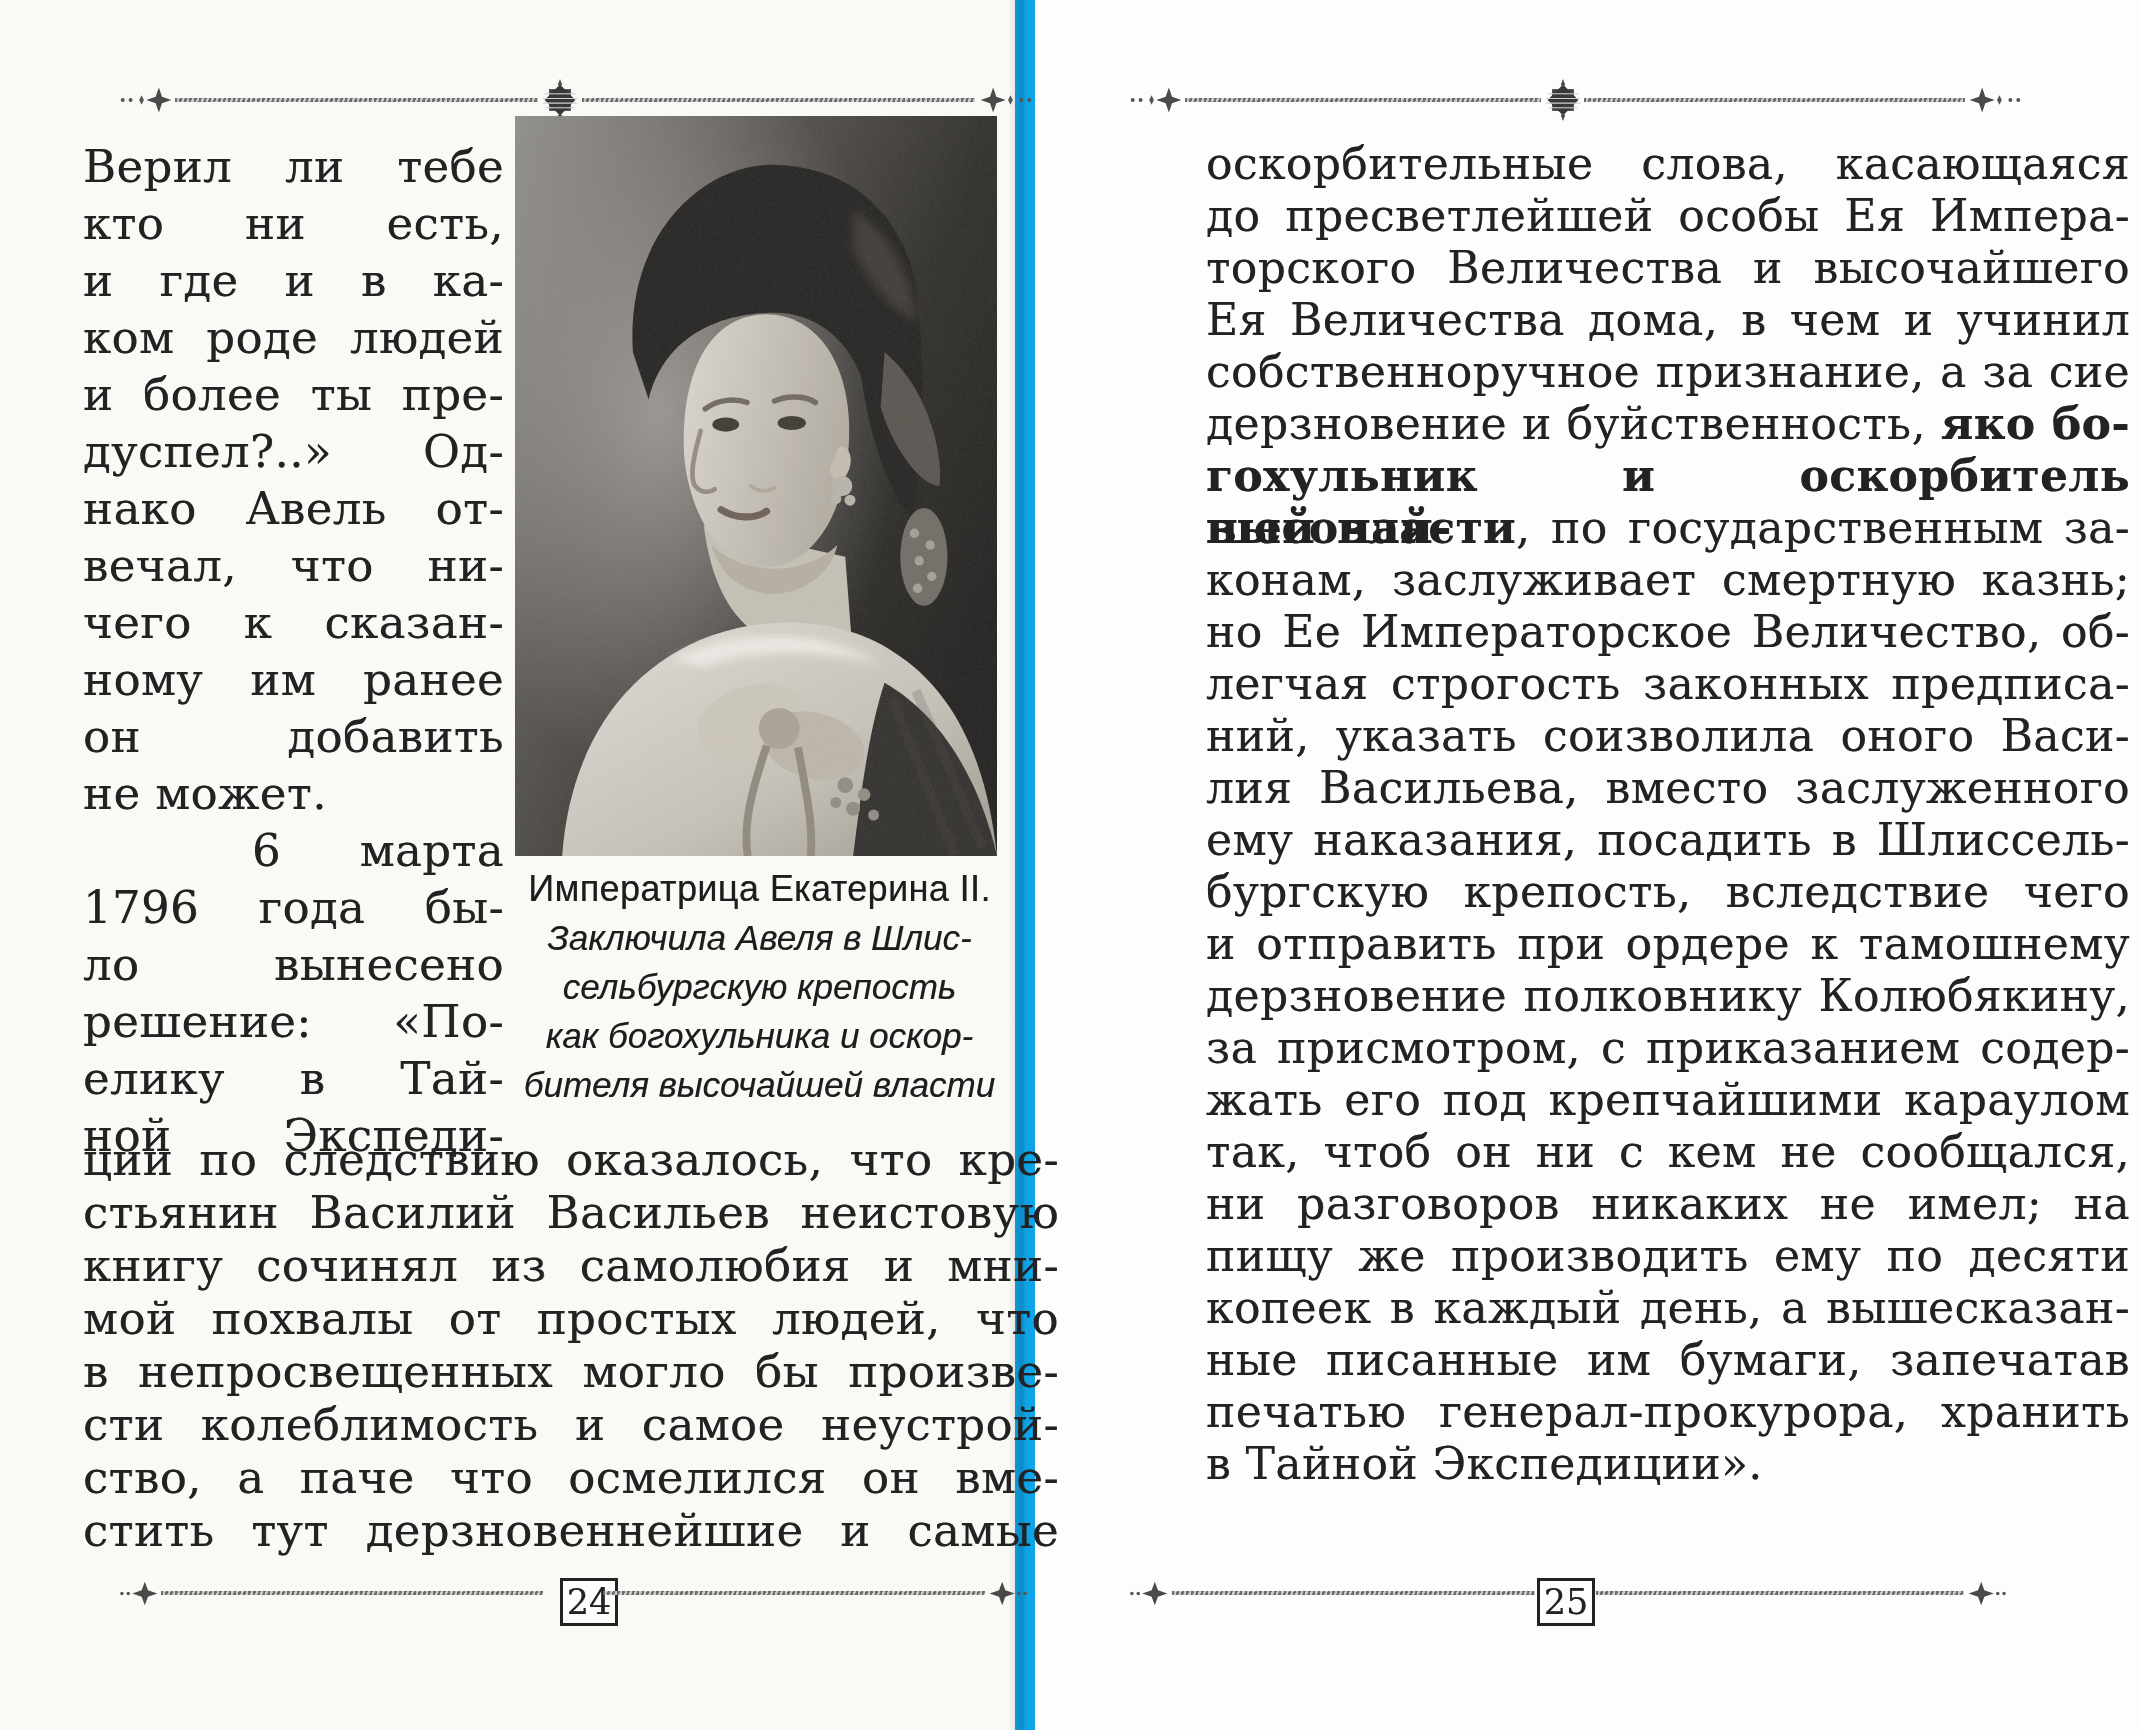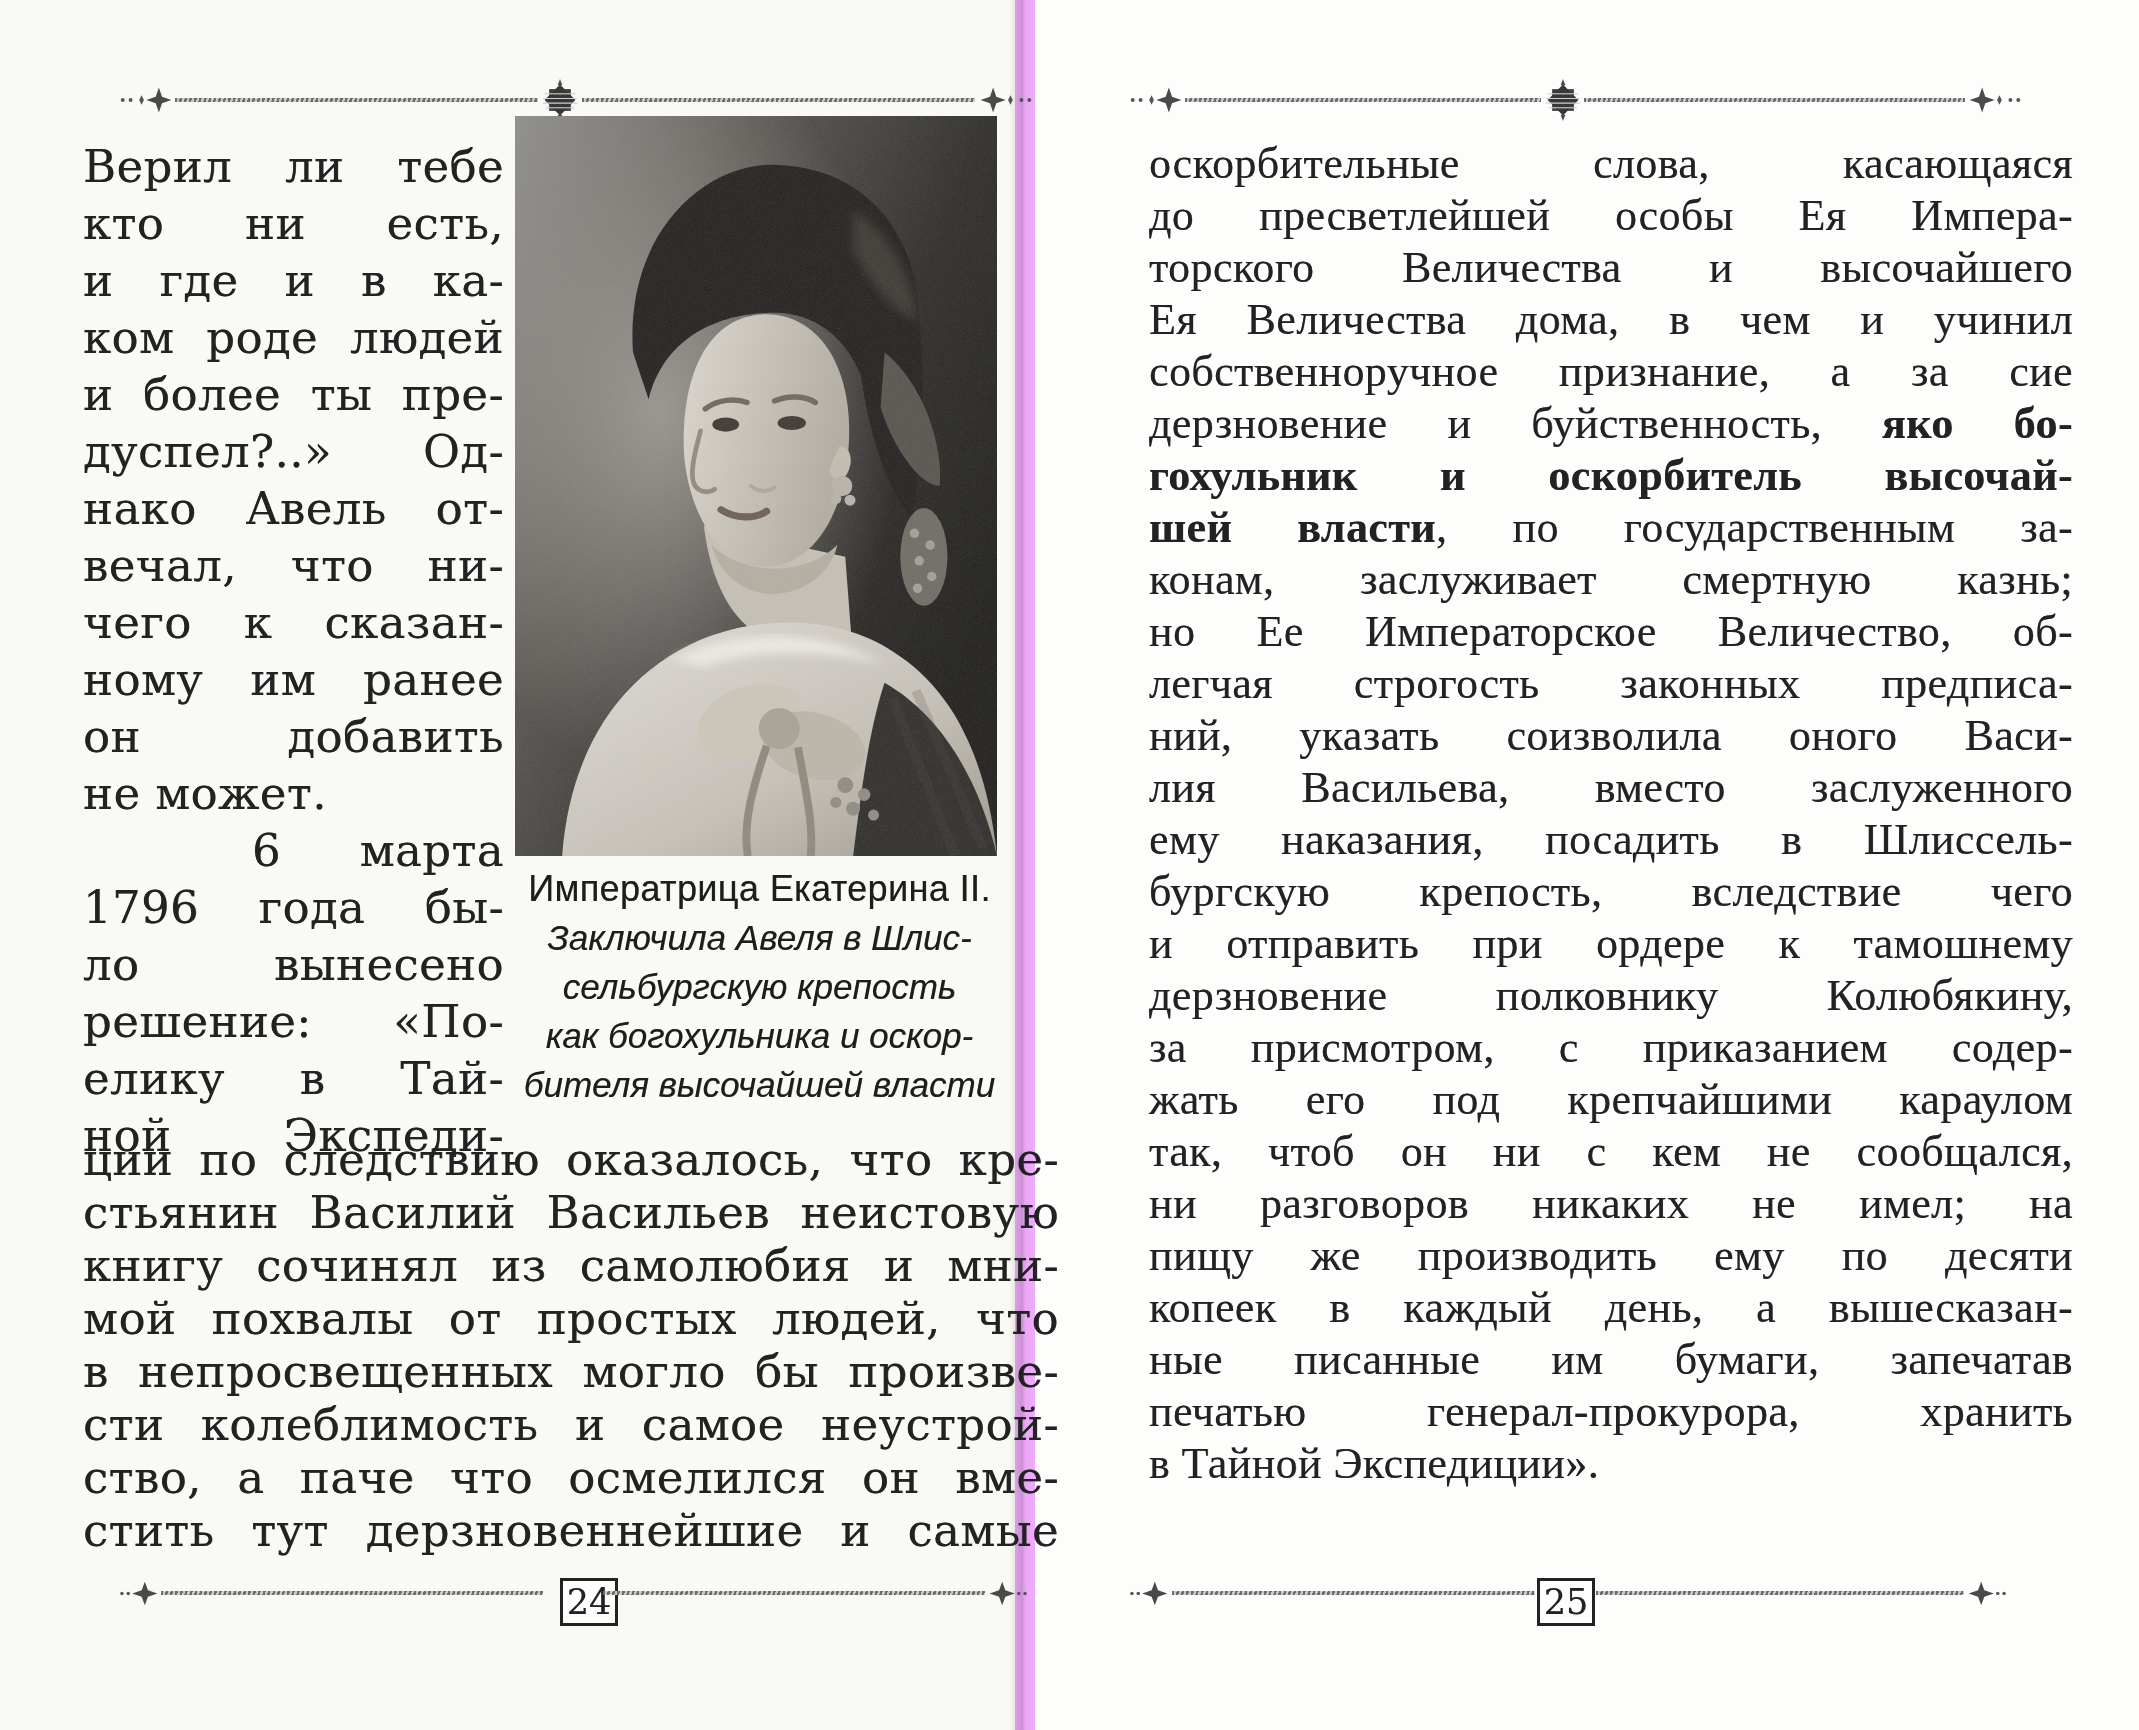--- a/index.html
+++ b/index.html
@@ -1,34 +1,34 @@
 <!DOCTYPE html>
 <html style="font-size:12.6px"><head>
 <meta charset="utf-8">
 <style>
   html,body{margin:0;padding:0;background:#e9e9e7;}
-  #canvas{position:relative;width:2140px;height:1731px;background:#f0abfc;overflow:hidden;
+  #canvas{position:relative;width:2140px;height:1731px;background:#0ea5e9;overflow:hidden;
           font-family:"DejaVu Serif","Liberation Serif",serif;color:#222;}
   .page-tint-left{position:absolute;left:0;top:0;width:1015px;height:1731px;background:#f9f9f6;}
   .page-tint-right{position:absolute;left:1035px;top:0;width:1105px;height:1731px;background:#fdfdfc;}
   .spine{position:absolute;left:1009px;top:0;width:27px;height:1731px;
          background:linear-gradient(90deg,rgba(0,0,0,0) 0%,rgba(0,0,0,0.16) 48%,rgba(0,0,0,0.02) 62%,rgba(255,255,255,0) 100%);}
   
   .textcol{position:absolute;}
   .line{text-align:justify;text-align-last:justify;white-space:nowrap;letter-spacing:0.4px;
         text-shadow:0.3px 0.3px 0 rgba(20,20,20,.55);}
   .line span{white-space:normal;}
   .line.end{text-align-last:left;}
   .line.indent{text-indent:169px;}
   .bold{font-weight:700;}
   .col-narrow{left:83px;top:138px;width:421px;}
   .col-narrow .line{height:57px;line-height:57px;font-size:45px;}
   .col-full{left:83px;top:1133px;width:976px;}
   .col-full .line{height:53px;line-height:53px;font-size:45px;}
-  .col-right{left:1149px;top:138px;width:924px;font-family:Liberation Serif, serif;}
+  .col-right{left:1206px;top:138px;width:924px;}
   .col-right .line{height:52px;line-height:52px;font-size:44px;}
   
   .portrait{position:absolute;left:515px;top:116px;width:482px;height:740px;
             box-shadow:inset 0 0 0 1.6px rgba(40,40,40,.55);background:#333;}
   .portrait svg{display:block;width:100%;height:100%;}
   
   .caption{position:absolute;left:484px;top:864px;width:551px;text-align:center;
            font-family:"Liberation Sans","DejaVu Sans",sans-serif;color:#1d1d1d;}
   .caption .cap-title{font-size:36px;line-height:49px;font-weight:400;letter-spacing:0.4px;
            text-shadow:0.3px 0.3px 0 rgba(20,20,20,.6);}

